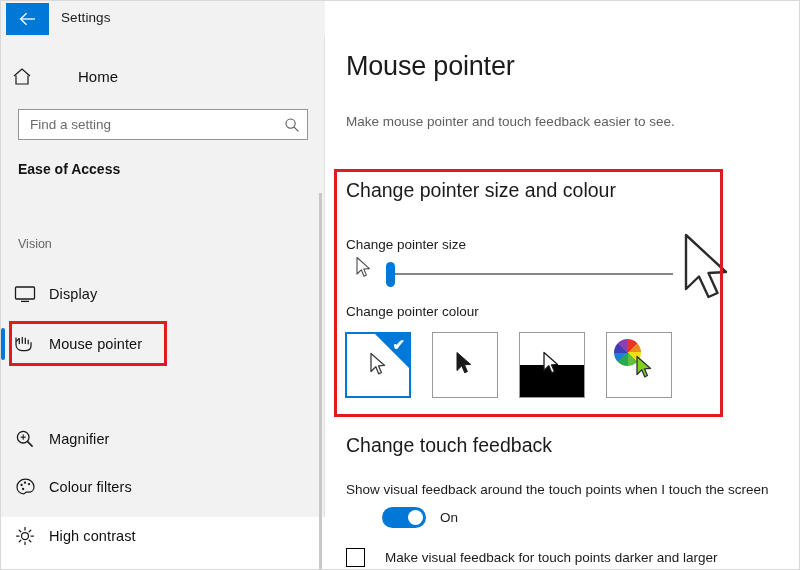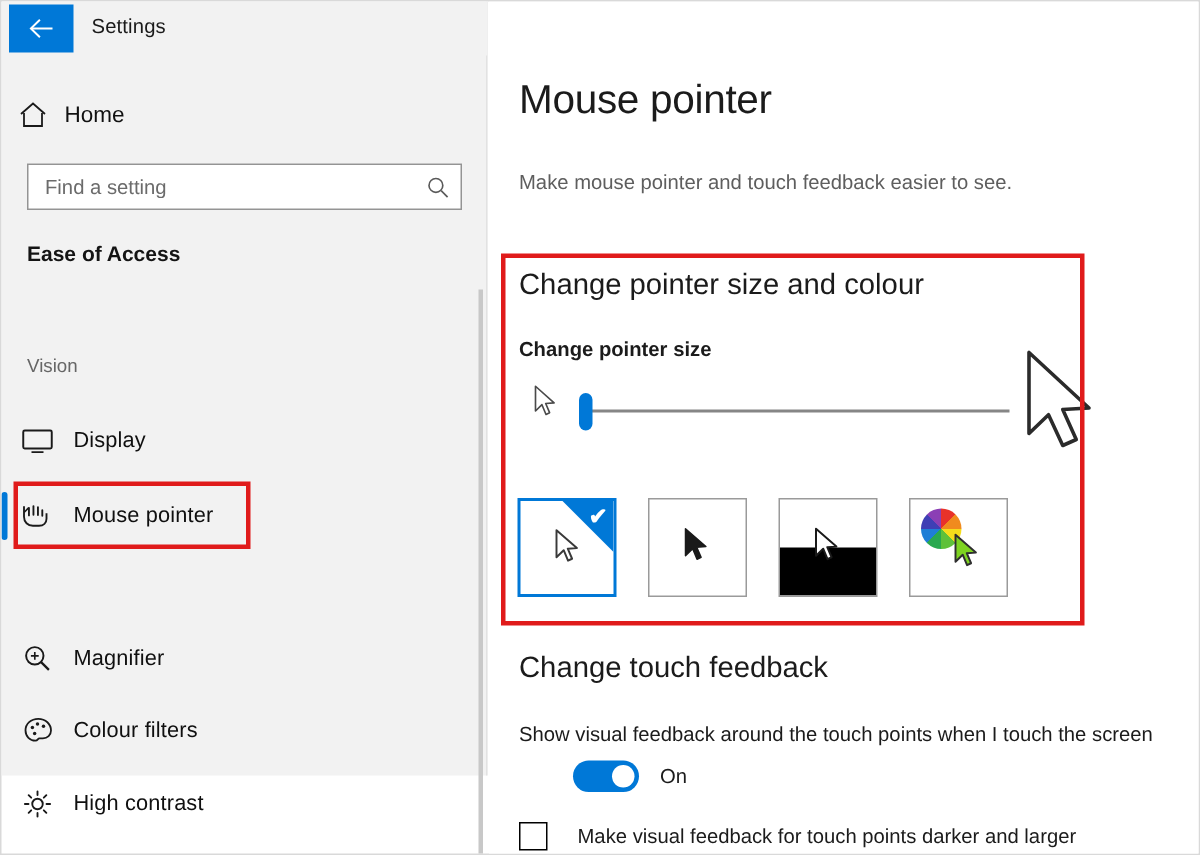--- a/index.html
+++ b/index.html
@@ -57,20 +57,21 @@
     color: #1a1a1a;
     letter-spacing: .1px;
   }
 
   #home-row {
     position: absolute;
     left: 0; top: 58px;
     width: 324px; height: 34px;
     display: flex; align-items: center;
     cursor: pointer;
+    gap: 35px;
   }
   #home-row .nav-ico {
     width: 42px;
     display: flex; justify-content: center; align-items: center;
   }
   #home-row .nav-label {
     font-size: 15px;
     color: #111;
   }
 
@@ -173,24 +174,23 @@
 
   #sec1-title {
     position: absolute;
     left: 20px; top: 178px;
     font-size: 19.5px;
     color: #1b1b1b;
   }
 
   #sec1-sub {
     position: absolute;
-    left: 20px; top: 224px;
-    font-size: 13.5px;
-    color: #1b1b1b;
-    font-weight: bold;
+    left: 20px; top: 236px;
+    font-size: 13.5px;
+    color: #1b1b1b;
   }
 
   
   #slider-row {
     position: absolute;
     left: 20px; top: 250px;
     width: 440px; height: 48px;
   }
   #slider-small-cursor {
     position: absolute; left: 9px; top: 5px;
@@ -478,20 +478,21 @@
       </span>
       <div id="slider-track"></div>
       <div id="slider-thumb"></div>
       <span id="slider-big-cursor">
         <svg width="56" height="76" viewBox="0 0 56 76">
           <path d="M5 4 L5 58 L18 45.5 L27.5 66 L36.5 62 L27.5 42 L45 41 Z" fill="#ffffff" stroke="#2b2b2b" stroke-width="2.4" stroke-linejoin="round"></path>
         </svg>
       </span>
     </div>
 
+    <div id="sec1-sub2">Change pointer colour</div>
 
     <div id="swatch-row">
 
       <div class="swatch selected">
         <div class="corner-tri"></div>
         <div class="corner-check">✔</div>
         <span class="sw-cursor">
           <svg width="19" height="26" viewBox="0 0 19 26">
             <path d="M2 1.5 L2 19.5 L6.8 14.8 L9.7 21.8 L12.4 20.5 L9.5 13.8 L15.6 13.4 Z" fill="#ffffff" stroke="#3a3a3a" stroke-width="1.3" stroke-linejoin="round"></path>
           </svg>

